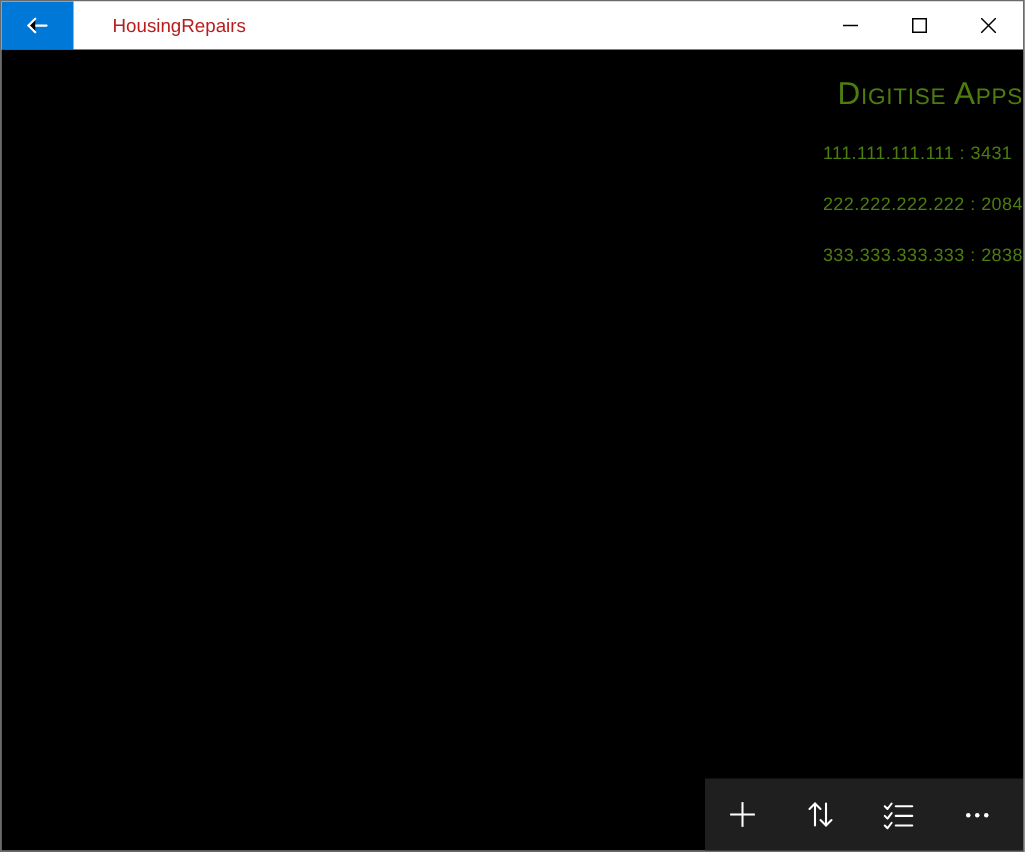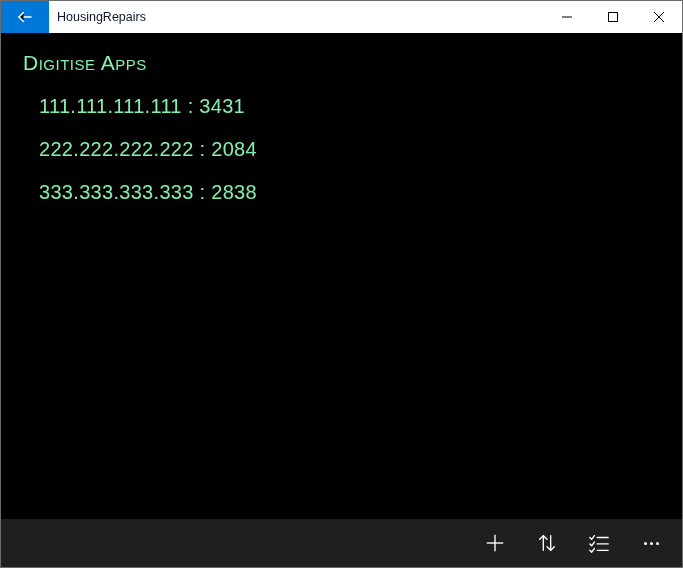--- a/index.html
+++ b/index.html
@@ -3,32 +3,32 @@
 <meta charset="utf-8">
 <style>
   * { box-sizing: border-box; margin: 0; padding: 0; }
   html, body { width: 683px; height: 568px; font-family: "Segoe UI", Tahoma, sans-serif; background: #fff; overflow: hidden; }
   .window { width: 683px; height: 568px; border: 1px solid #6b6b6b; background: #fff; display: flex; flex-direction: column; }
 
   
   .titlebar { height: 32px; background: #fff; display: flex; align-items: stretch; }
   .back-btn { width: 48px; background: #0078d7; display: flex; align-items: center; justify-content: center; cursor: pointer; }
   .back-btn svg { width: 18px; height: 18px; stroke: #fff; }
-  .title-text { flex: 0 0 auto; padding: 0 8px; display: flex; align-items: center; font-size: 12.5px; color: #0f172a; }
+  .title-text { flex: 0 0 auto; padding: 0 26px; display: flex; align-items: center; font-size: 12.5px; color: #b91c1c; }
   .title-spacer { flex: 1; }
   .win-controls { display: flex; }
   .win-btn { width: 46px; display: flex; align-items: center; justify-content: center; cursor: pointer; }
   .win-btn svg { width: 10px; height: 10px; stroke: #000; fill: none; }
 
   
-  .app-body { flex: 1; background: #000; color: #86efac; display: flex; flex-direction: column; }
+  .app-body { flex: 1; background: #000; color: #4d7c0f; display: flex; flex-direction: column; align-items: flex-end; }
   .brand { font-size: 21px; padding: 18px 0 0 22px; font-weight: 300; letter-spacing: 0.5px; font-variant: small-caps; }
   .page-title { font-size: 44px; font-weight: 300; padding: 18px 0 14px 22px; }
   .server-list { padding: 10px 0 0 38px; }
-  .server-item { font-size: 20px; font-weight: 400; padding: 10px 0; letter-spacing: 0.3px; }
+  .server-item { font-size: 12px; font-weight: 400; padding: 10px 0; letter-spacing: 0.3px; }
 
   
   .appbar { height: 48px; background: #1f1f1f; display: flex; align-items: center; justify-content: flex-end; padding-right: 6px; gap: 2px; }
   .appbar-btn { width: 50px; height: 48px; display: flex; align-items: center; justify-content: center; cursor: pointer; }
   .appbar-btn svg { stroke: #fff; fill: none; }
   .more-dots { display: flex; gap: 3px; }
   .more-dots span { width: 3px; height: 3px; background: #fff; border-radius: 50%; display: block; }
 </style>
 </head>
 <body>

